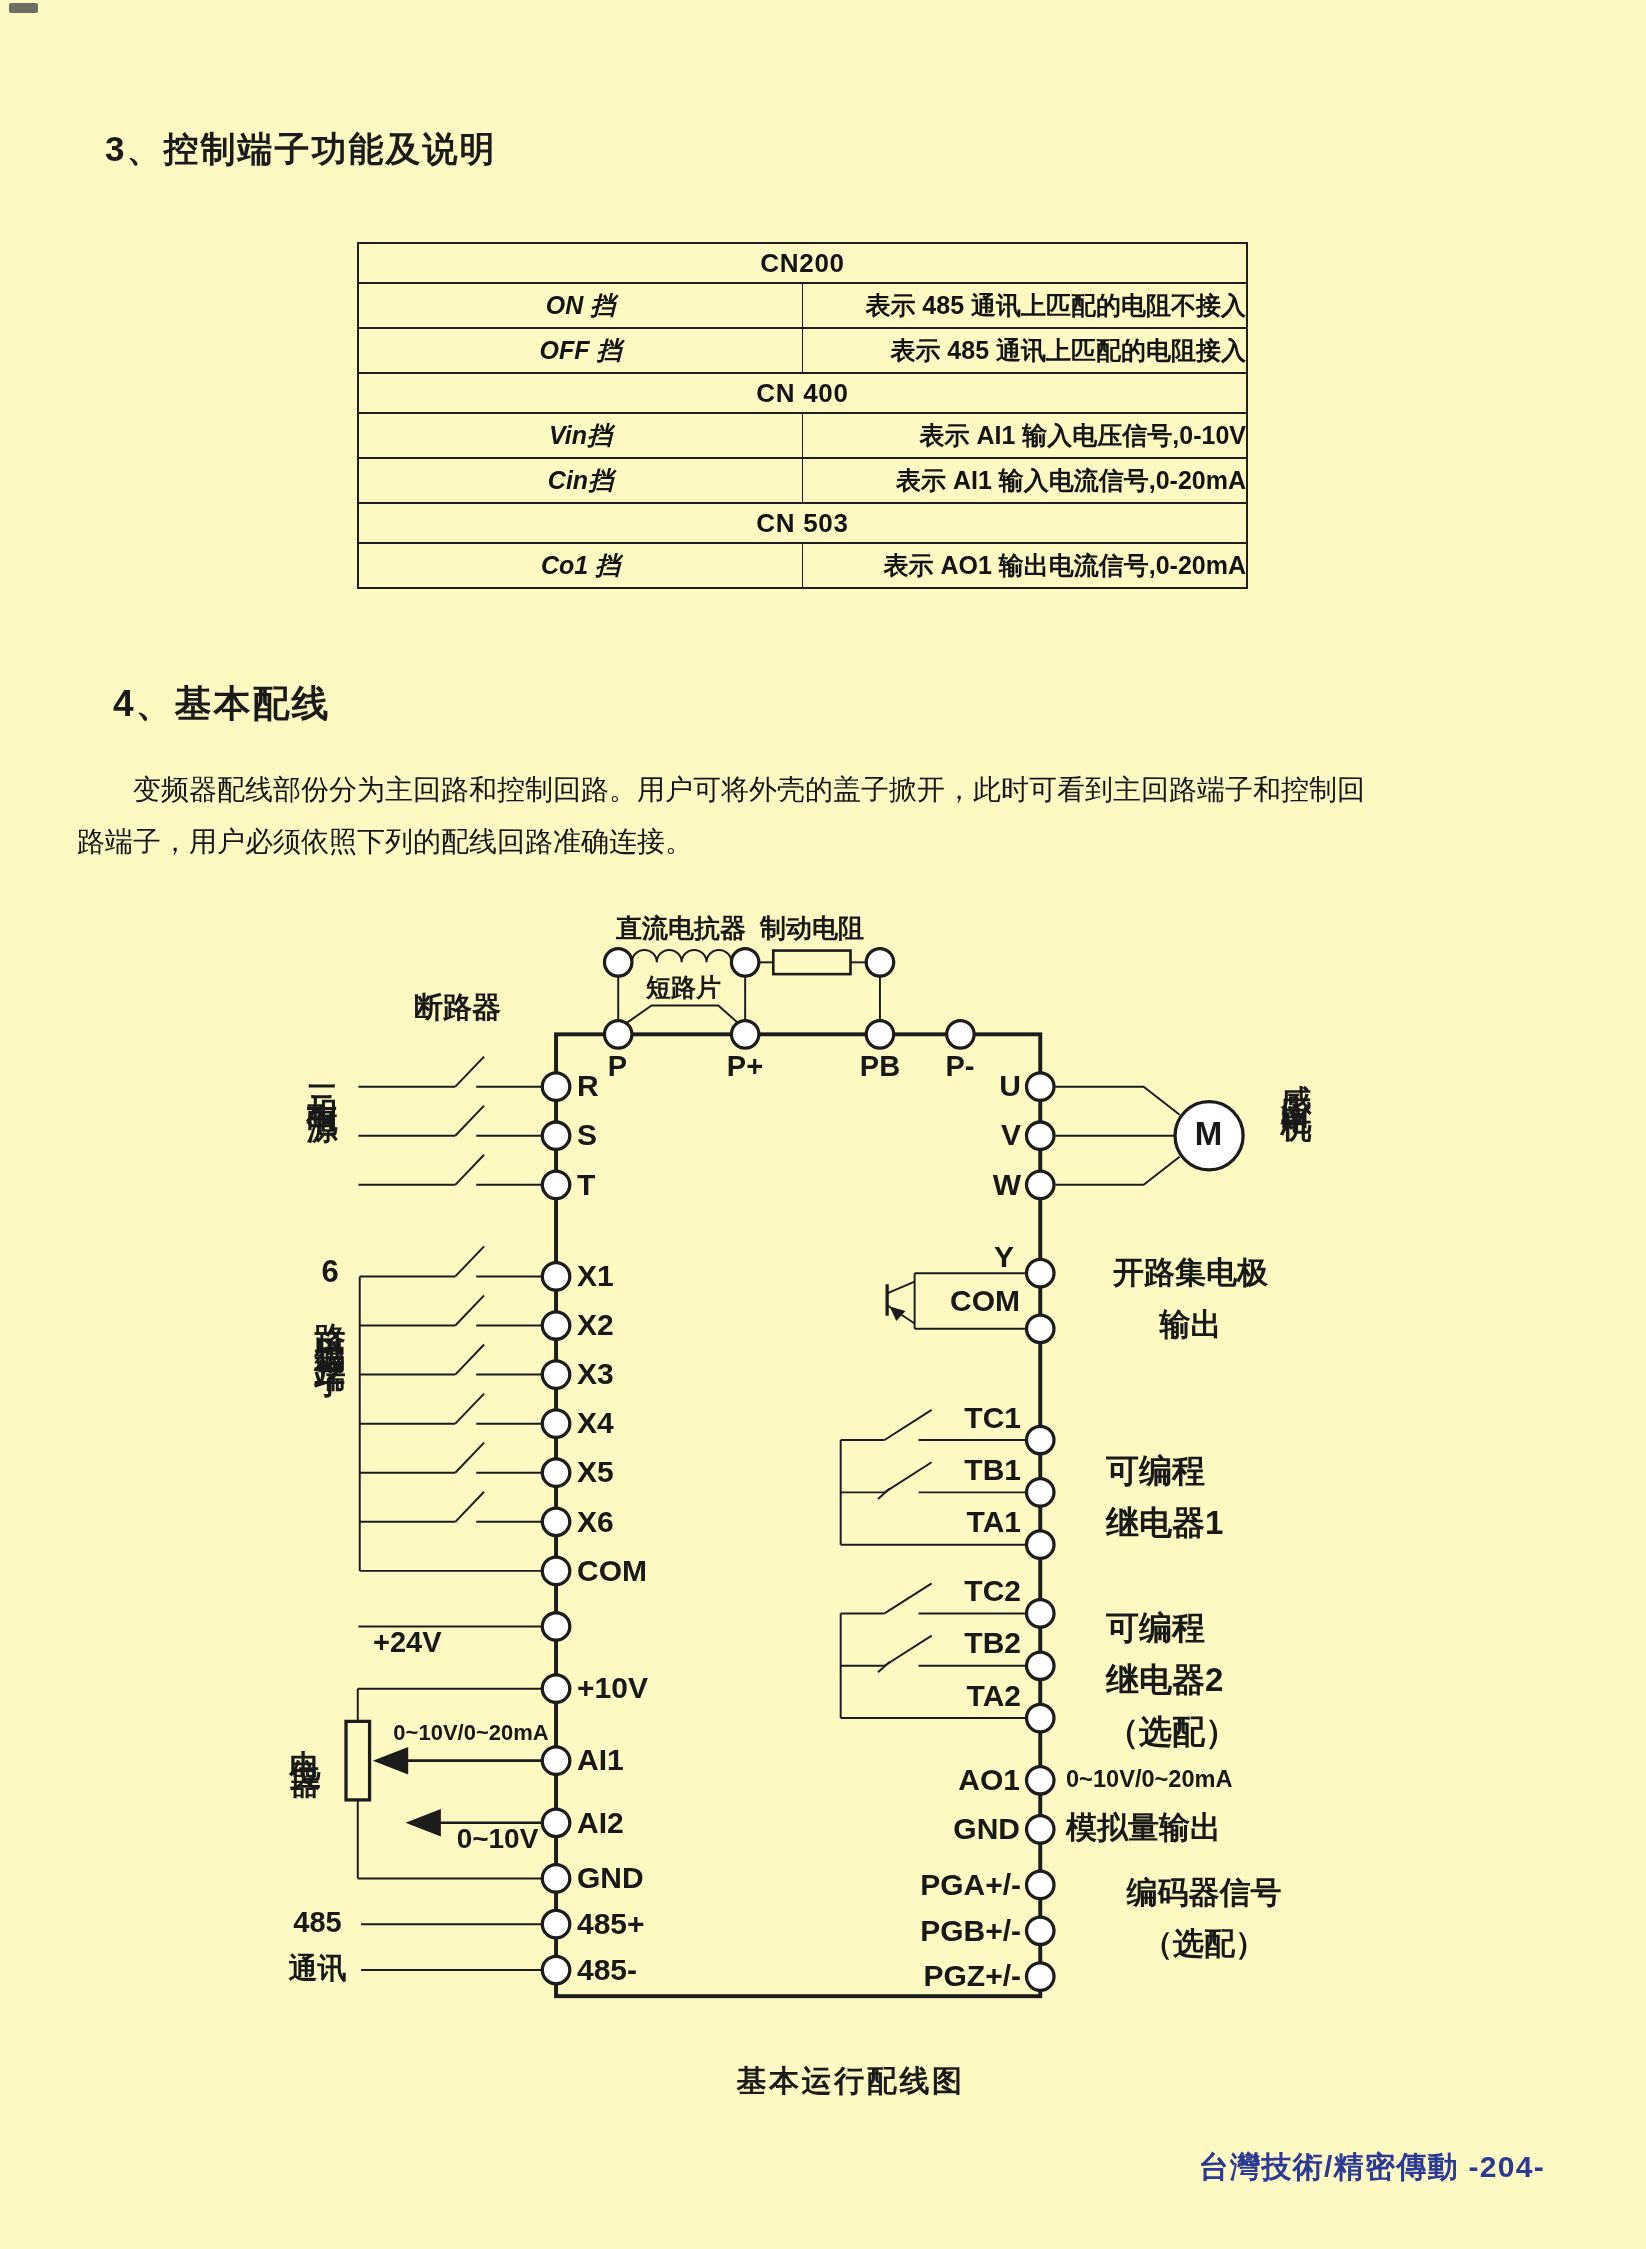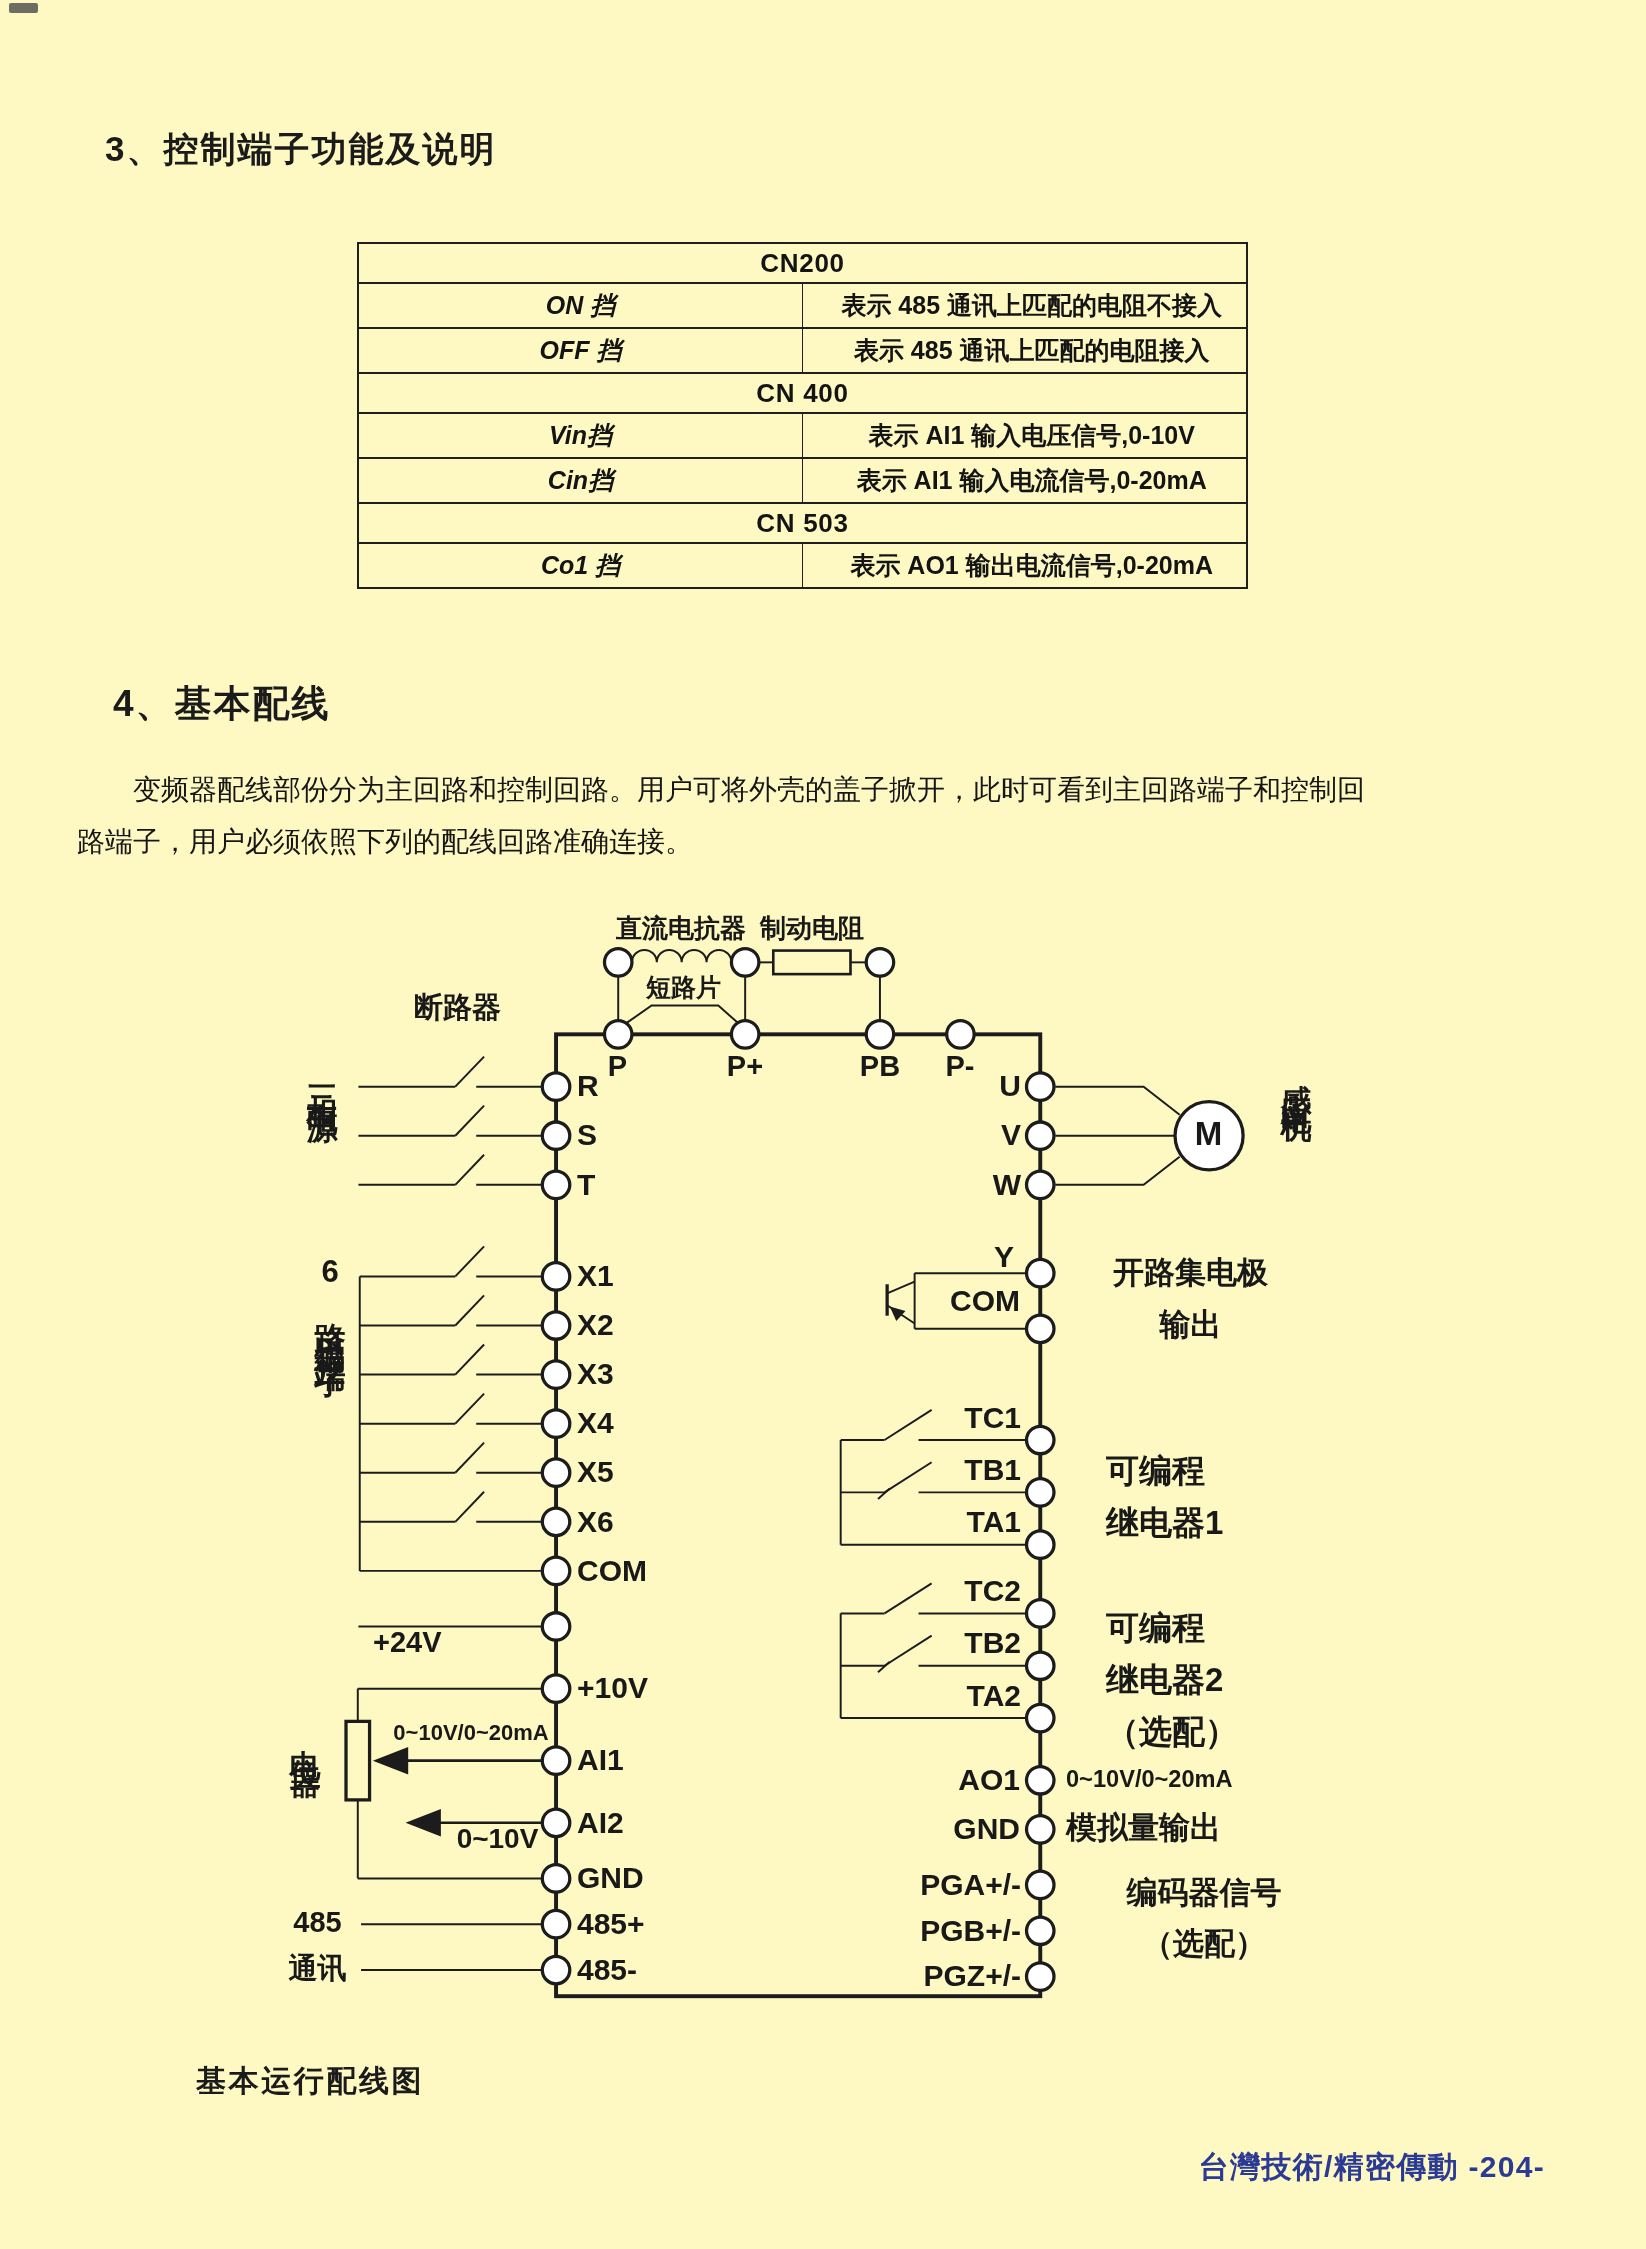--- a/index.html
+++ b/index.html
@@ -9,27 +9,27 @@
   .h4title{position:absolute;left:113px;top:679px;font-size:37px;font-weight:bold;letter-spacing:2px;}
   .para{position:absolute;left:77px;top:764px;width:1512px;font-size:28px;line-height:1.85;
         white-space:pre-line;color:#161616;}
   .ctable{position:absolute;left:357px;top:242px;width:891px;border-collapse:collapse;
           table-layout:fixed;border:2.6px solid #1f1f1f;}
   .ctable td{border:1.3px solid #1f1f1f;border-top-width:2.6px;border-bottom-width:2.6px;
              font-size:25px;font-weight:600;color:#141414;padding:0;}
   .ctable .hrow td{height:38px;text-align:center;font-size:26px;letter-spacing:0.7px;}
   .ctable .drow td{height:43px;}
   .ctable .c1{width:275px;text-align:center;font-style:italic;}
-  .ctable .c2{padding-left:14.4px;text-align:center;}
+  .ctable .c2{padding-left:14.4px;text-align:right;}
   #diagram{position:absolute;left:196px;top:910px;width:1309px;height:1132px;}
   #diagram svg{position:absolute;left:0;top:0;}
   .lbl{position:absolute;font-weight:bold;color:#191919;white-space:pre-line;line-height:1.18;}
   .vtext{writing-mode:vertical-rl;text-orientation:upright;letter-spacing:9.2px;}
   .tac{text-align:center;} .tar{text-align:right;}
-  .caption{position:absolute;left:196px;top:2061px;width:1309px;
+  .caption{position:absolute;left:196px;top:2061px;width:1309px;text-align:center;
            font-size:30px;font-weight:bold;letter-spacing:2.6px;}
   .footer{position:absolute;left:982px;top:2147px;width:563px;text-align:right;
           font-size:30px;font-weight:bold;letter-spacing:1.3px;}
   .artifact{position:absolute;left:9.2px;top:2.6px;width:29px;height:10.5px;background:#4a4a4a;border-radius:2px;opacity:.8;}
 </style>
 </head>
 <body>
 
 <div id="page">
 

